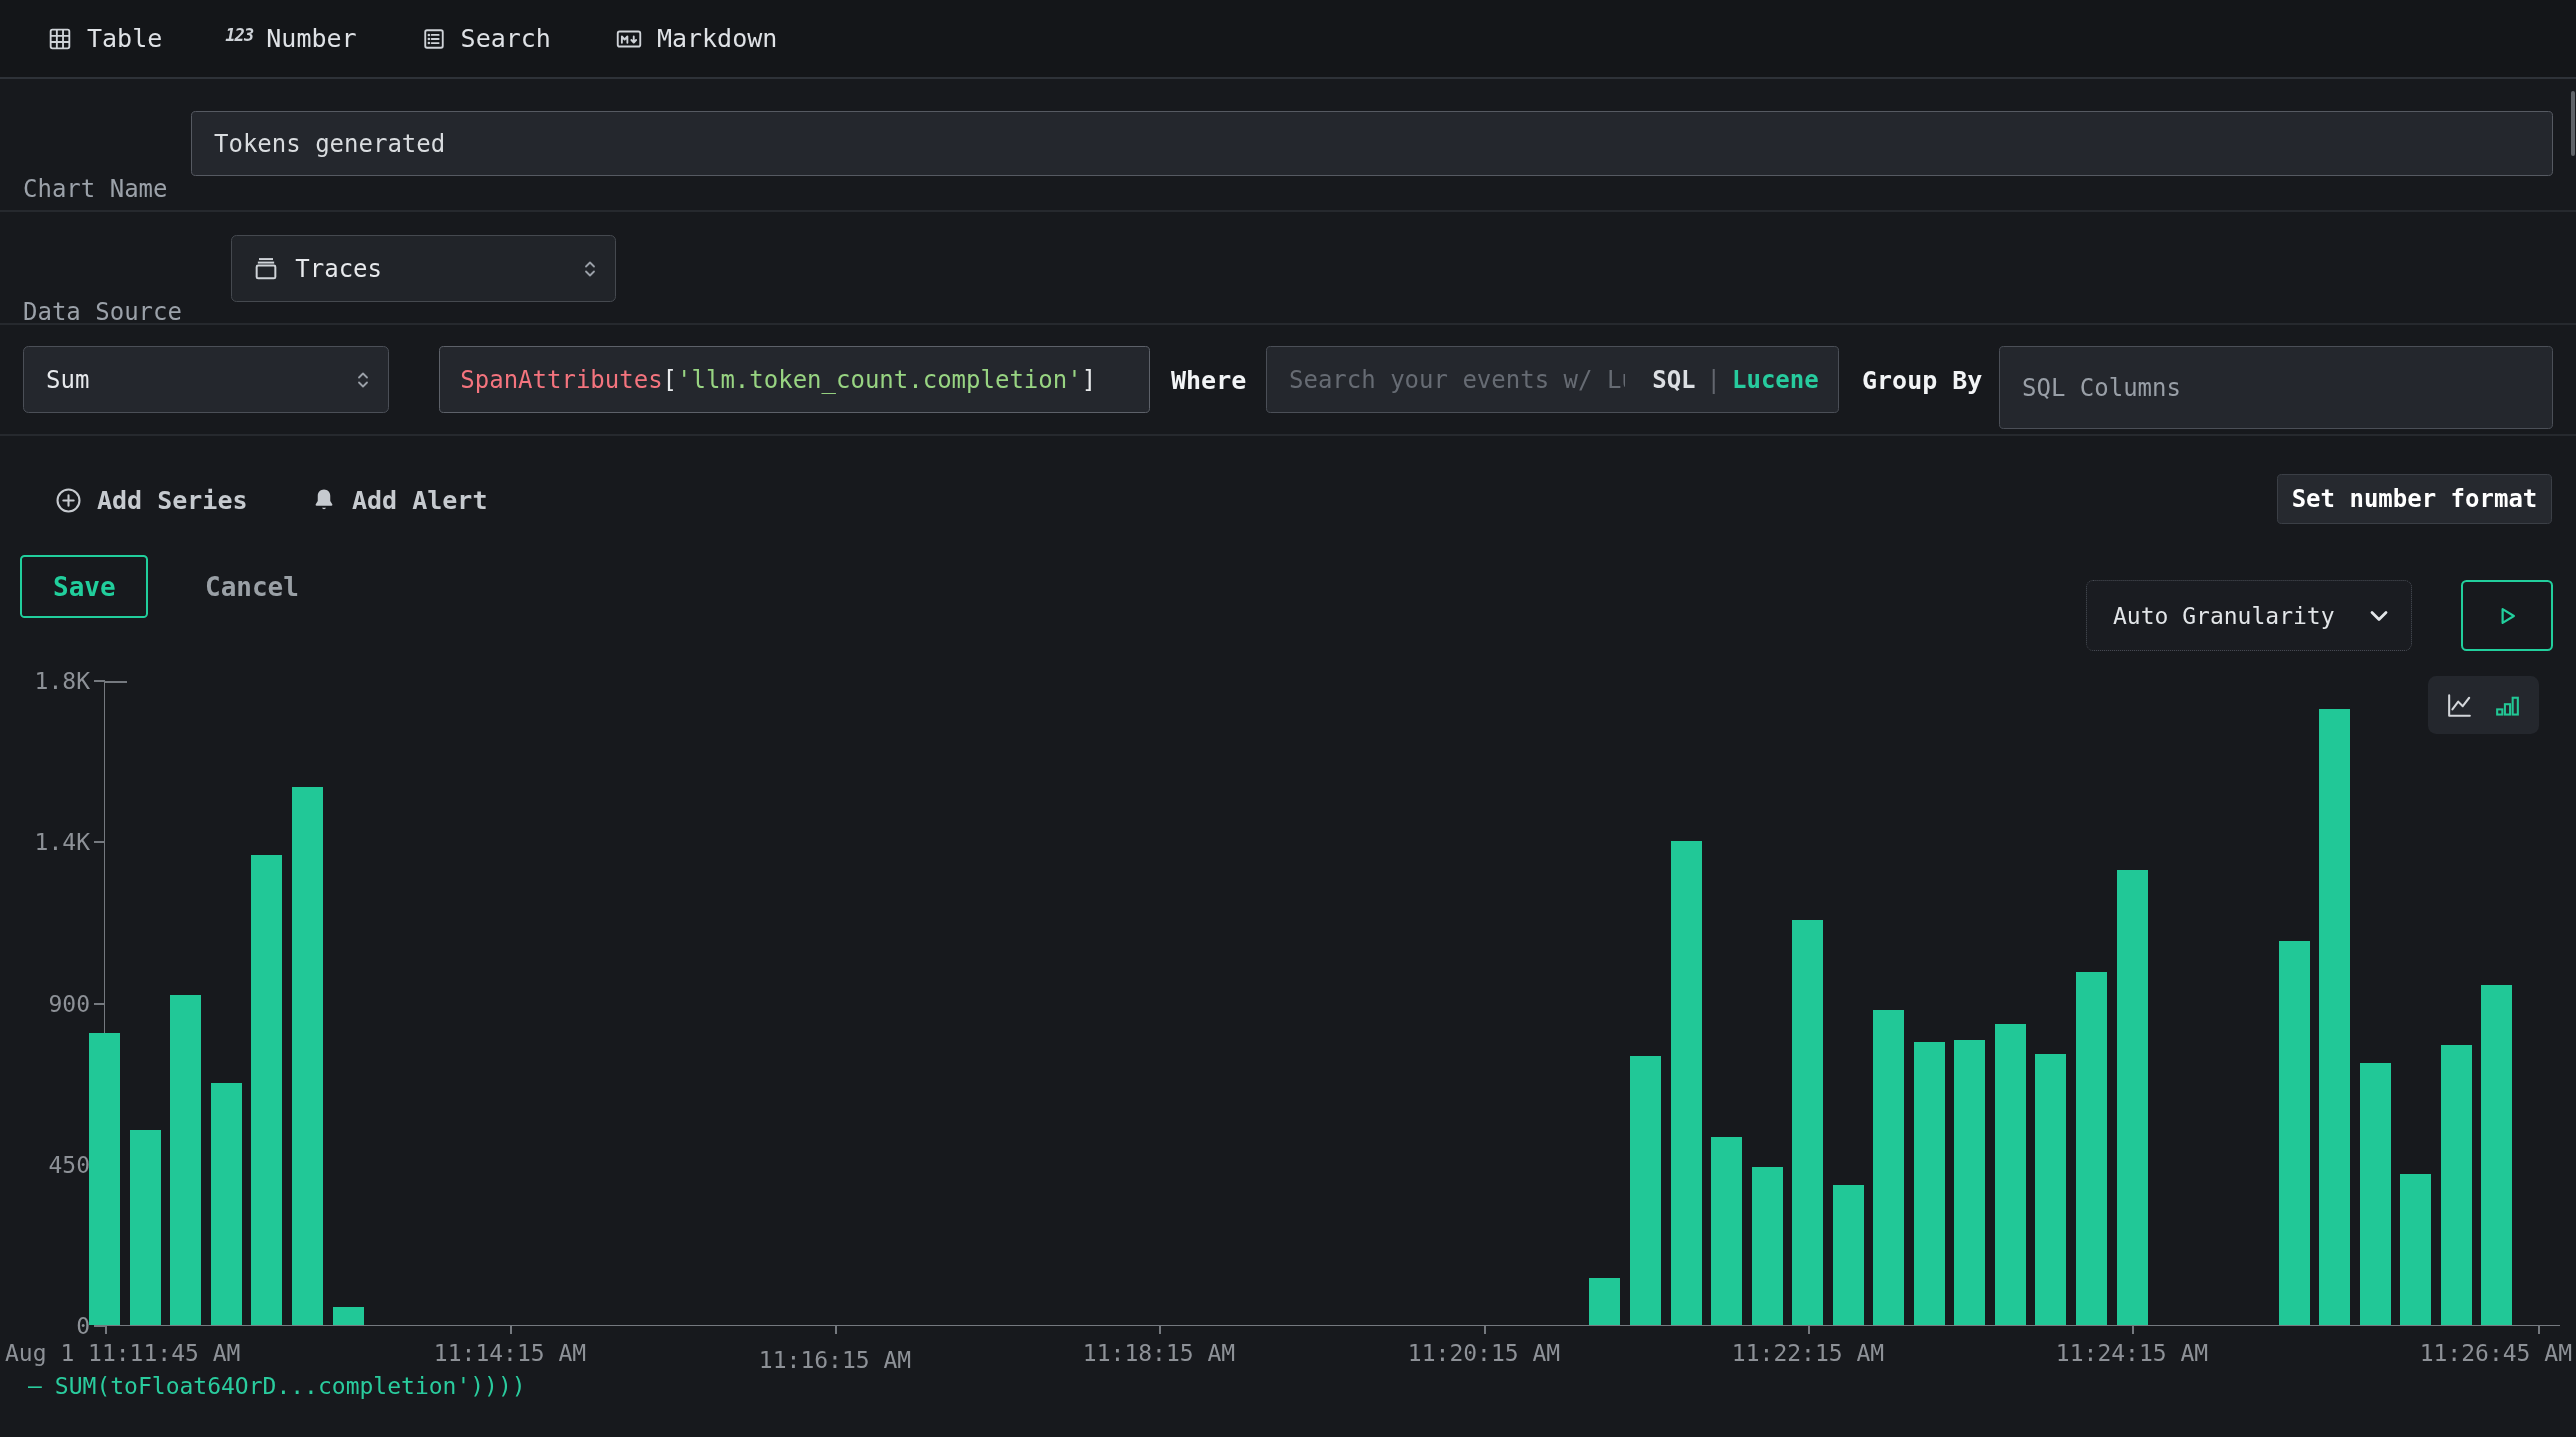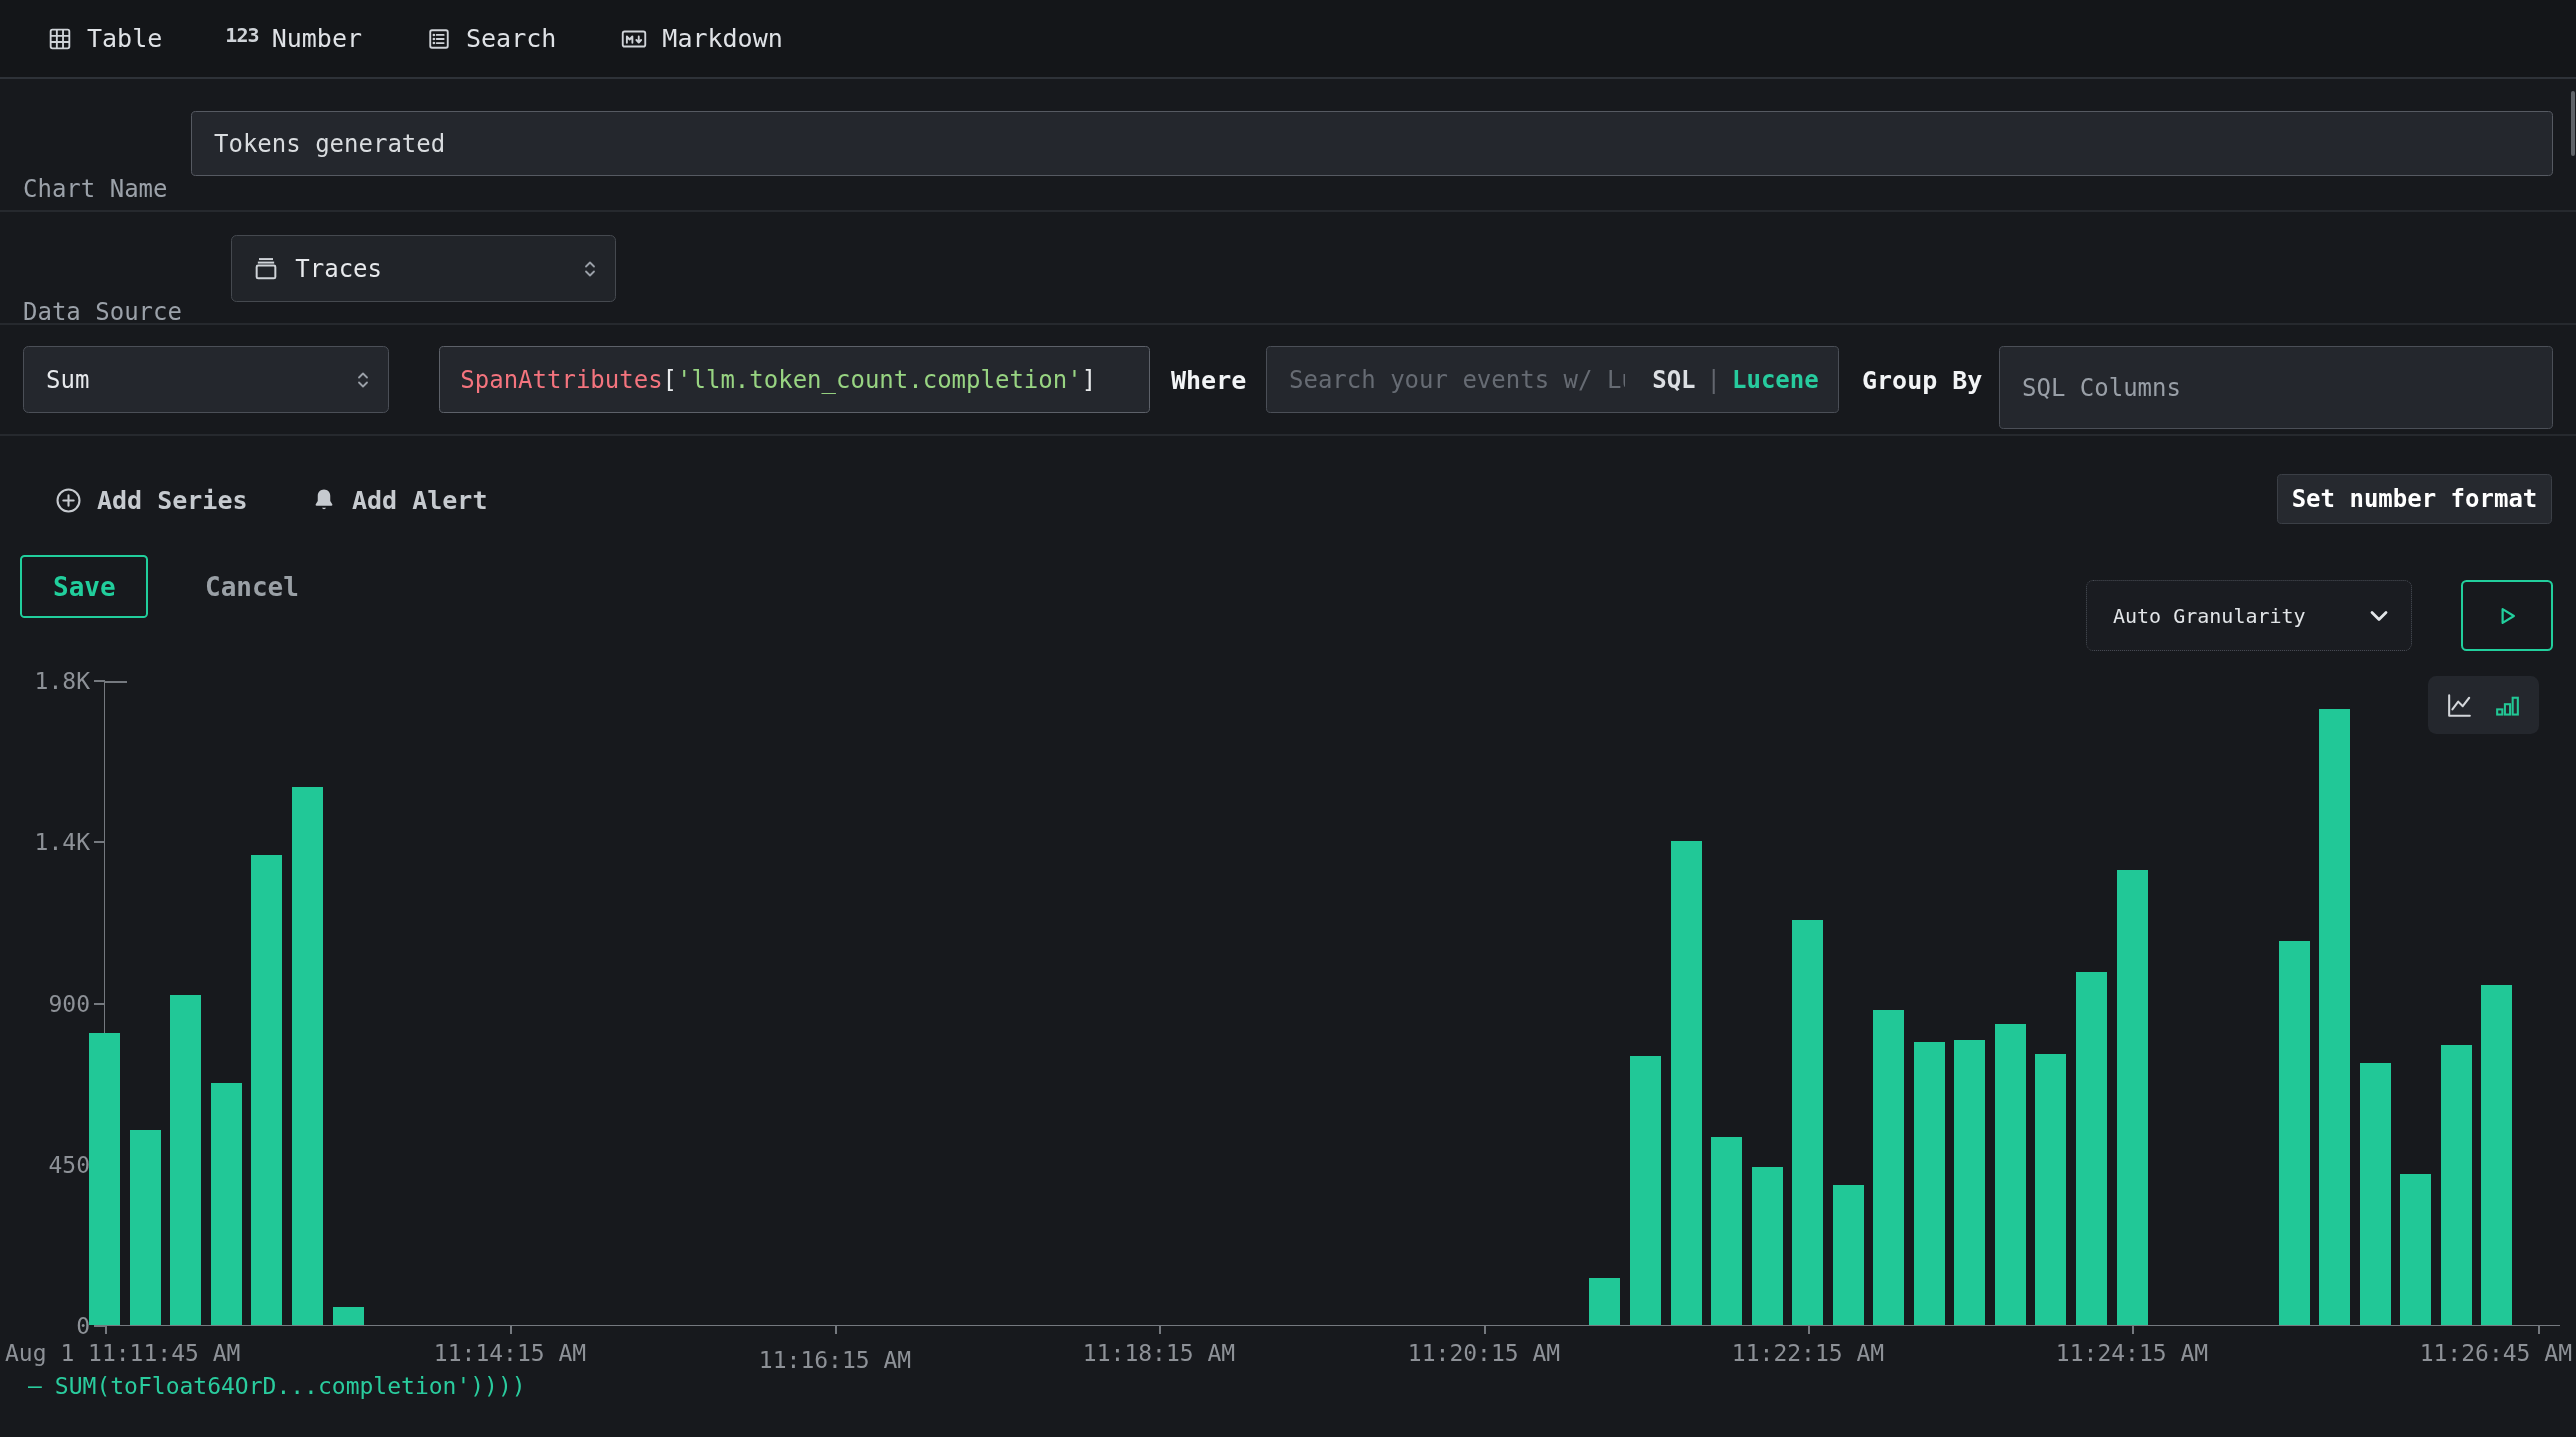--- a/index.html
+++ b/index.html
@@ -11,21 +11,21 @@
   .tabbar { position:absolute; left:0; top:0; width:100%; height:79px;
             background:#141619; border-bottom:2.8px solid #2e3238;
             display:flex; align-items:stretch; padding-left:22px; }
   .tab { display:flex; align-items:center; gap:13px; padding:0 24px; margin-right:15px;
          color:#dfe2e6; font-size:25px; cursor:pointer; position:relative; }
   .tab .ticon { display:flex; align-items:center; color:#cfd3d8; }
   .tab.active { color:#ffffff; }
   .tab.active .ticon { color:#ffffff; }
   .tab.active::after { content:""; position:absolute; left:0; right:0; bottom:-2.8px;
                        height:4.6px; background:#22c795; }
-  .num123 { font-size:20px; font-weight:bold; letter-spacing:-0.9px; position:relative; top:-3.7px; }
+  .num123 { font-size:17px; font-weight:bold; letter-spacing:-0.9px; position:relative; top:-3.7px;font-style:italic; }
 
   
   .hdiv { position:absolute; left:0; width:100%; height:1.8px; background:#26292e; }
   .field-label { position:absolute; color:#9ba1a9; font-size:24px;margin-top:44px; }
   .bold-label  { position:absolute; color:#f2f4f6; font-size:25px; font-weight:bold; }
 
   .inputbox { position:absolute; background:#24272d; border:1.8px solid #4b4f57;
               border-radius:4.6px; color:#d9dcdf; font-size:24px;
               font-family:inherit; padding:3px 22px; outline:none; }
   input.inputbox::placeholder { color:#666b73; }
@@ -62,21 +62,21 @@
              align-items:center; justify-content:center; cursor:pointer; }
 
   .save-btn { position:absolute; border:2.8px solid #21ce9c; border-radius:4.6px;
               color:#21ce9c; font-size:26px; font-weight:bold; background:transparent;
               display:flex; align-items:center; justify-content:center; cursor:pointer;
               font-family:inherit; }
   .cancel-btn { position:absolute; color:#9aa0a6; font-size:26px; font-weight:bold; cursor:pointer; }
 
   .gran-select { position:absolute; border:1.8px dotted #4b4f57; border-radius:7.4px;
                  display:flex; align-items:center; cursor:pointer; background:#1a1c21; }
-  .gran-select .sel-text { font-size:20px; color:#e2e5e8; margin-left:26px; }
+  .gran-select .sel-text { font-size:23px; color:#e2e5e8; margin-left:26px; }
   .gran-select .chev { margin-left:auto; margin-right:18.5px; color:#e2e5e8; display:flex; }
   .play-btn { position:absolute; border:2.8px solid #22cf9d; border-radius:5.5px;
               display:flex; align-items:center; justify-content:center;
               background:transparent; cursor:pointer; color:#22cf9d; }
 
   .charttype-pill { position:absolute; background:#24272d; border-radius:8.3px;
                     display:flex; align-items:center; justify-content:center; gap:16.6px; }
   .ct-line { color:#d3d6da; display:flex; cursor:pointer; }
   .ct-bar  { color:#22c795; display:flex; cursor:pointer; }
 

